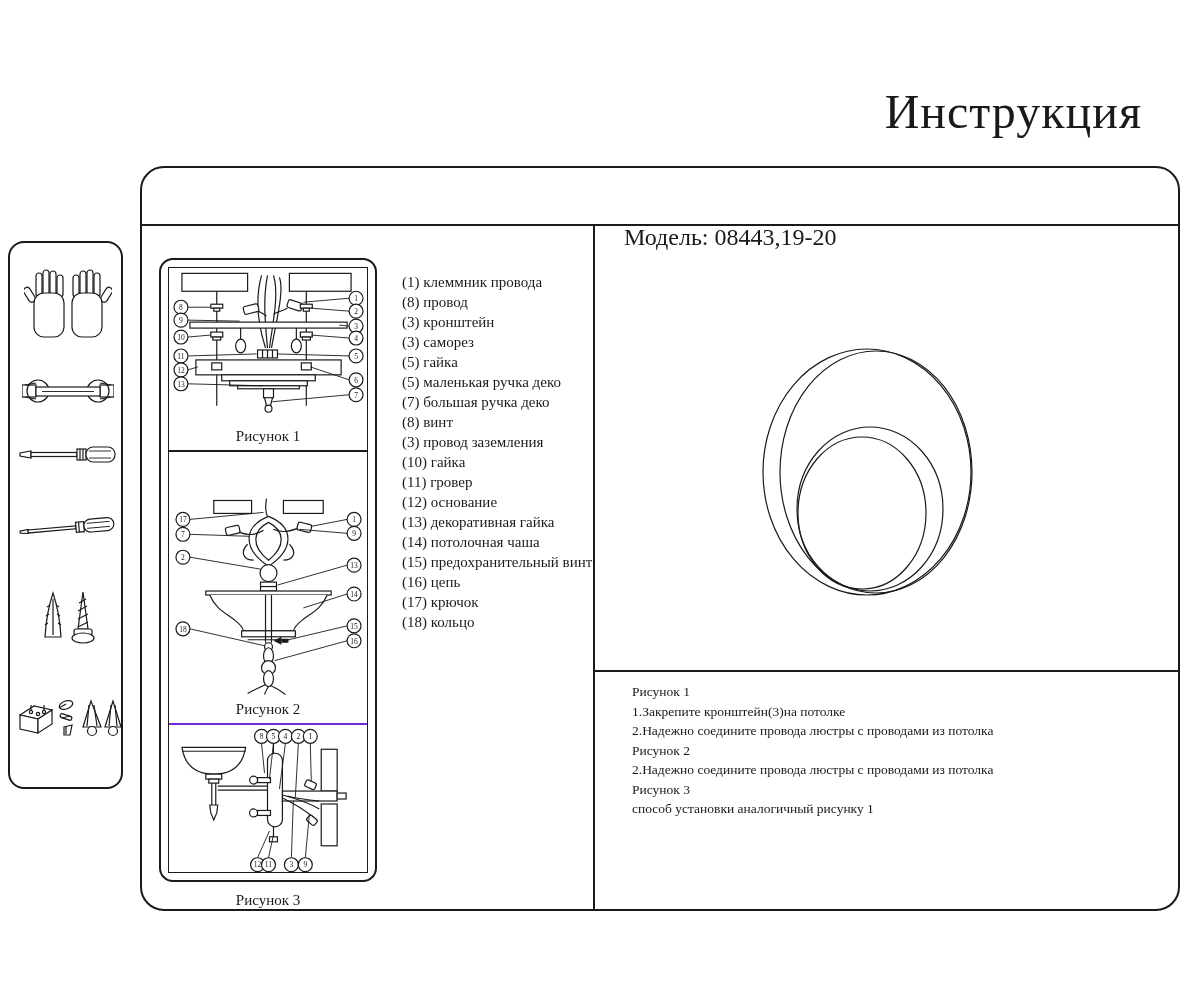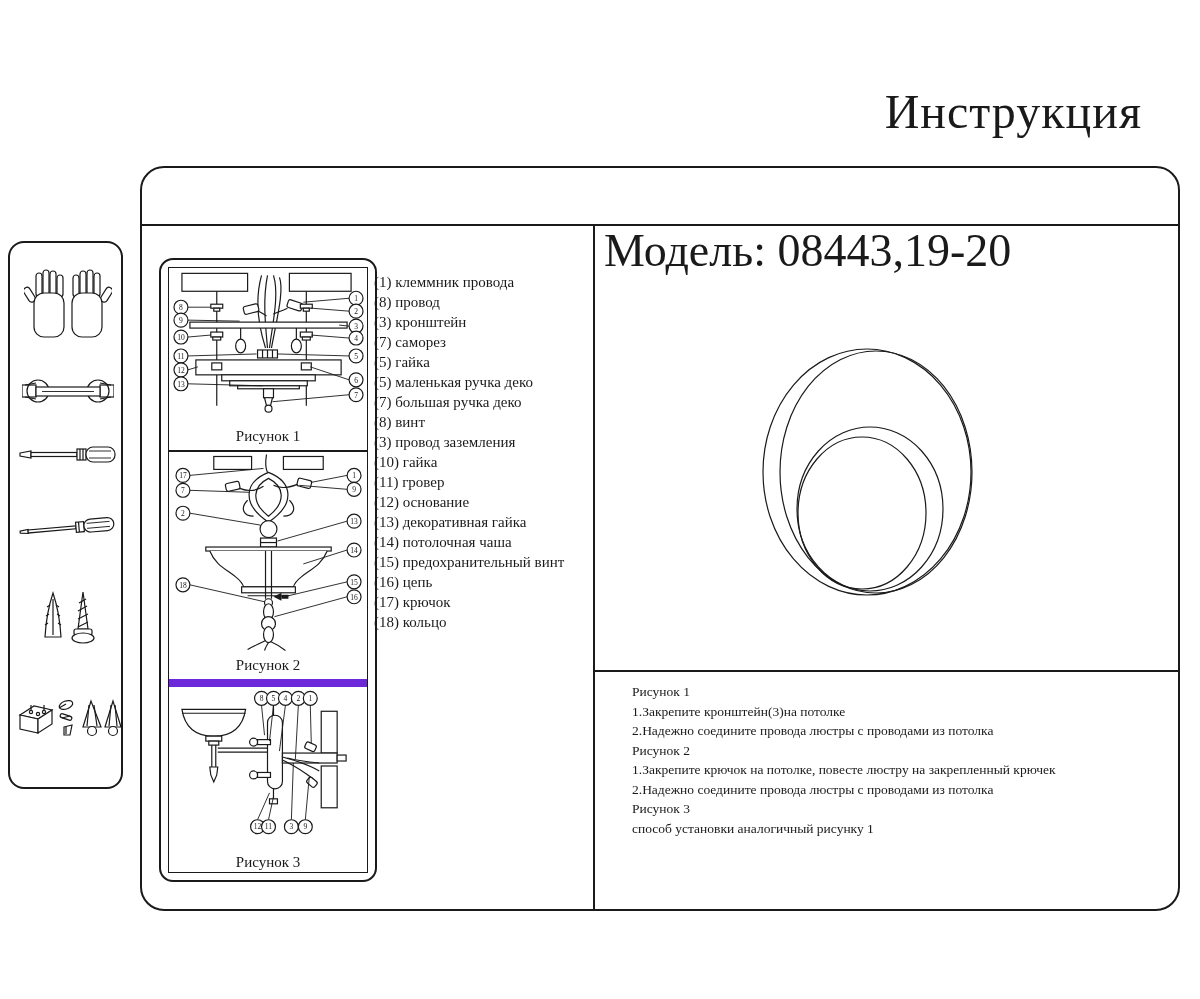--- a/index.html
+++ b/index.html
@@ -28,31 +28,31 @@
   .fig-panel {
     position:absolute; left:17px; top:90px; width:218px; height:624px;
     border:2px solid #1a1a1a; border-radius:14px; box-sizing:border-box;
   }
   .fig-inner {
     position:absolute; left:7px; top:7px; right:7px; bottom:7px;
     border:1.5px solid #1a1a1a; box-sizing:border-box;
   }
   .fig-cell { position:relative; overflow:hidden; }
   .fig-cell-1 { height:182px; border-bottom:2px solid #1a1a1a; }
-  .fig-cell-2 { height:227px; border-bottom:8px solid #6d28d9; }
+  .fig-cell-2 { height:227px; border-bottom:2px solid #6d28d9;margin-top:44px; }
   .fig-cell-3 { height:189px; }
   .fig-cell svg.d { display:block; margin:0 auto; }
   .fig-label {
     position:absolute; bottom:5px; left:0; width:100%;
     text-align:center; font-size:15px;
   }
   
-  .parts { position:absolute; left:232px; top:104px; width:202px; font-size:15px; line-height:20px; }
-  
-  .model-line { position:absolute; left:462px; top:56px; font-size:46px; }
+  .parts { position:absolute; left:260px; top:104px; width:202px; font-size:15px; line-height:20px; }
+  
+  .model-line { position:absolute; left:482px; top:56px; font-size:24px; }
   .lamp-wrap { position:absolute; left:600px; top:165px; }
   .instructions { position:absolute; left:490px; top:514px; width:500px; font-size:13.5px; line-height:19.5px; }
   
   svg.d line, svg.d path, svg.d rect, svg.d circle, svg.d ellipse, svg.d polygon {
     stroke:#1a1a1a; stroke-width:1.2; fill:none;
   }
   svg.d .f { fill:#ffffff; }
   svg.d .solid { fill:#1a1a1a; stroke:none; }
   svg.d .thin { stroke-width:0.9; }
   svg.d text { fill:#1a1a1a; stroke:none; font-size:8px; font-family:"Liberation Serif", serif; }
@@ -418,21 +418,21 @@
         <div class="fig-label">Рисунок 3</div>
       </div>
 
     </div>
   </div>
 
   <div class="parts">
     <div>(1) клеммник провода</div>
     <div>(8) провод</div>
     <div>(3) кронштейн</div>
-    <div>(7) саморез</div>
+    <div>(3) саморез</div>
     <div>(5) гайка</div>
     <div>(5) маленькая ручка деко</div>
     <div>(7) большая ручка деко</div>
     <div>(8) винт</div>
     <div>(3) провод заземления</div>
     <div>(10) гайка</div>
     <div>(11) гровер</div>
     <div>(12) основание</div>
     <div>(13) декоративная гайка</div>
     <div>(14) потолочная чаша</div>
@@ -451,18 +451,17 @@
       <ellipse cx="128" cy="176" rx="73" ry="82" stroke-width="2.2"></ellipse>
       <ellipse cx="120" cy="180" rx="64" ry="76" stroke-width="1.3"></ellipse>
     </svg>
   </div>
 
   <div class="instructions">
     <div>Рисунок 1</div>
     <div>1.Закрепите кронштейн(3)на потолке</div>
     <div>2.Надежно соедините провода люстры с проводами из потолка</div>
     <div>Рисунок 2</div>
-    <div>1.Закрепите крючок на потолке, повесте люстру на закрепленный крючек</div>
     <div>2.Надежно соедините провода люстры с проводами из потолка</div>
     <div>Рисунок 3</div>
     <div>способ установки аналогичный рисунку 1</div>
   </div>
 </div>
 
 </body></html>

